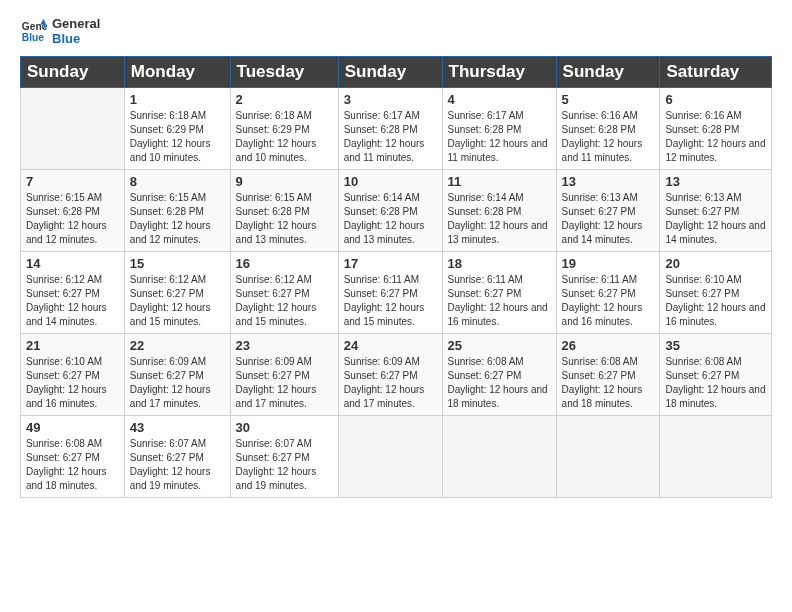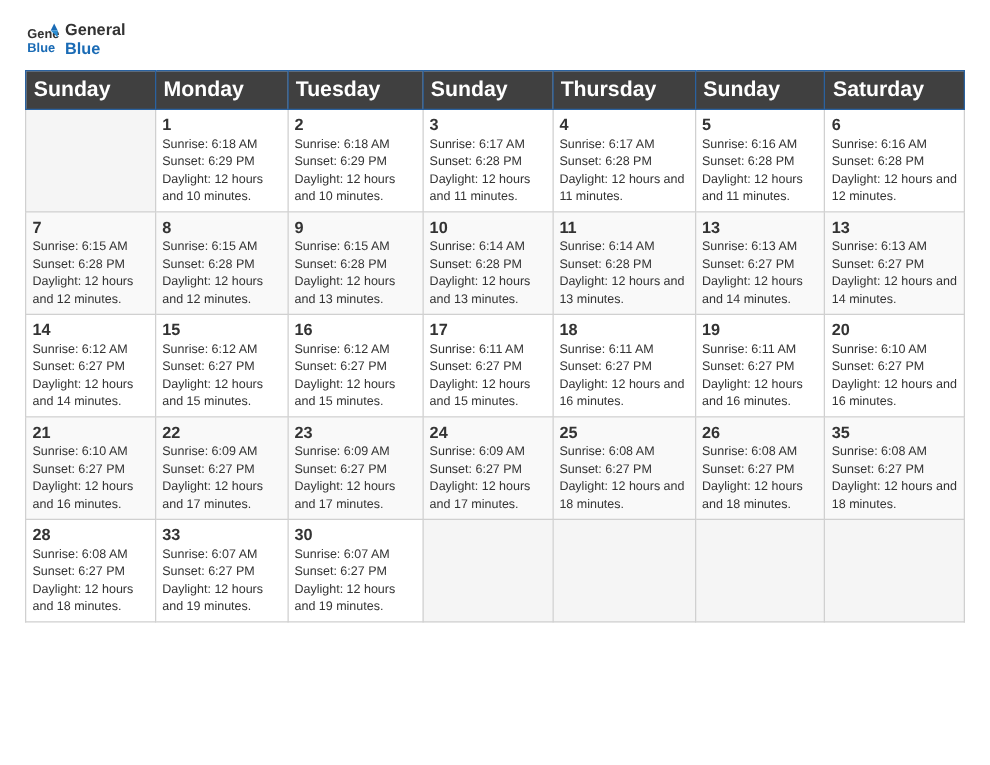--- a/index.html
+++ b/index.html
@@ -232,25 +232,25 @@
             <span class="day-number">26</span>
             <div class="day-info">Sunrise: 6:08 AM<br>Sunset: 6:27 PM<br>Daylight: 12 hours and 18 minutes.</div>
           </td>
           <td>
             <span class="day-number">35</span>
             <div class="day-info">Sunrise: 6:08 AM<br>Sunset: 6:27 PM<br>Daylight: 12 hours and 18 minutes.</div>
           </td>
         </tr>
         <tr>
           <td>
-            <span class="day-number">28</span>
-            <div class="day-info">Sunrise: 6:08 AM<br>Sunset: 6:27 PM<br>Daylight: 12 hours and 18 minutes.</div>
-          </td>
-          <td>
-            <span class="day-number">33</span>
+            <span class="day-number">49</span>
+            <div class="day-info">Sunrise: 6:08 AM<br>Sunset: 6:27 PM<br>Daylight: 12 hours and 18 minutes.</div>
+          </td>
+          <td>
+            <span class="day-number">43</span>
             <div class="day-info">Sunrise: 6:07 AM<br>Sunset: 6:27 PM<br>Daylight: 12 hours and 19 minutes.</div>
           </td>
           <td>
             <span class="day-number">30</span>
             <div class="day-info">Sunrise: 6:07 AM<br>Sunset: 6:27 PM<br>Daylight: 12 hours and 19 minutes.</div>
           </td>
           <td class="empty-cell"></td>
           <td class="empty-cell"></td>
           <td class="empty-cell"></td>
           <td class="empty-cell"></td>

